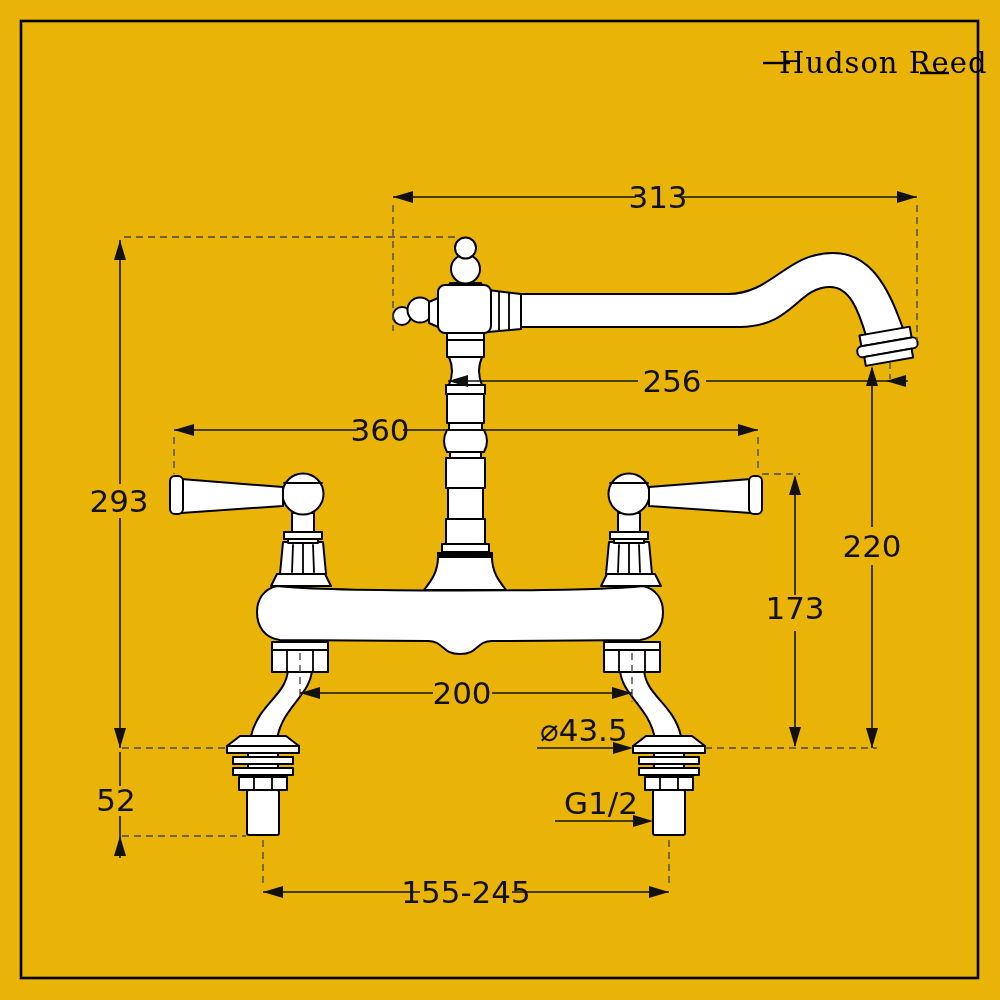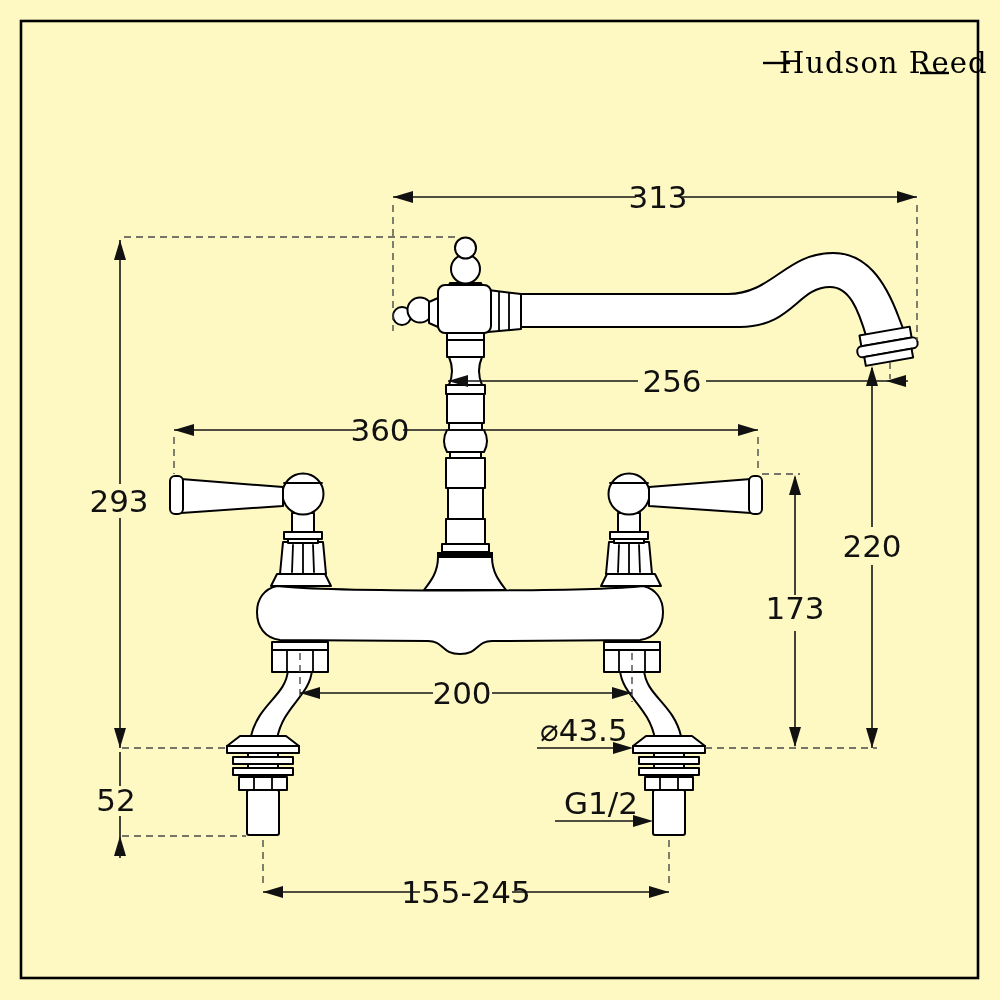--- a/index.html
+++ b/index.html
@@ -1,17 +1,17 @@
 <!DOCTYPE html>
 <html><head>
 <meta charset="utf-8">
 <style>
   html,body{margin:0;padding:0;background:#fff;width:1000px;height:1000px;overflow:hidden;
     font-family:"DejaVu Sans", sans-serif;}
-  .stage{position:relative;width:1000px;height:1000px;background:#fef9c3;}
+  .stage{position:relative;width:1000px;height:1000px;background:#eab308;}
   svg{display:block}
   .outline{fill:#fff;stroke:#000;stroke-width:2;stroke-linejoin:round;}
   .detail{fill:none;stroke:#000;stroke-width:1.8;stroke-linejoin:round;stroke-linecap:round;}
   .dim{stroke:#141414;stroke-width:1.6;fill:none;}
   .dash{stroke:#4a4a4a;stroke-width:1.4;fill:none;stroke-dasharray:7 5;}
   .arr{fill:#111;stroke:none;}
   .dimtxt{font-family:"DejaVu Sans", sans-serif;font-size:31px;fill:#111;}
   .logotxt{font-family:"DejaVu Serif","Liberation Serif",serif;font-size:29px;fill:#000;letter-spacing:1px;}
   .logoline{stroke:#000;stroke-width:2.4;}
 </style>

